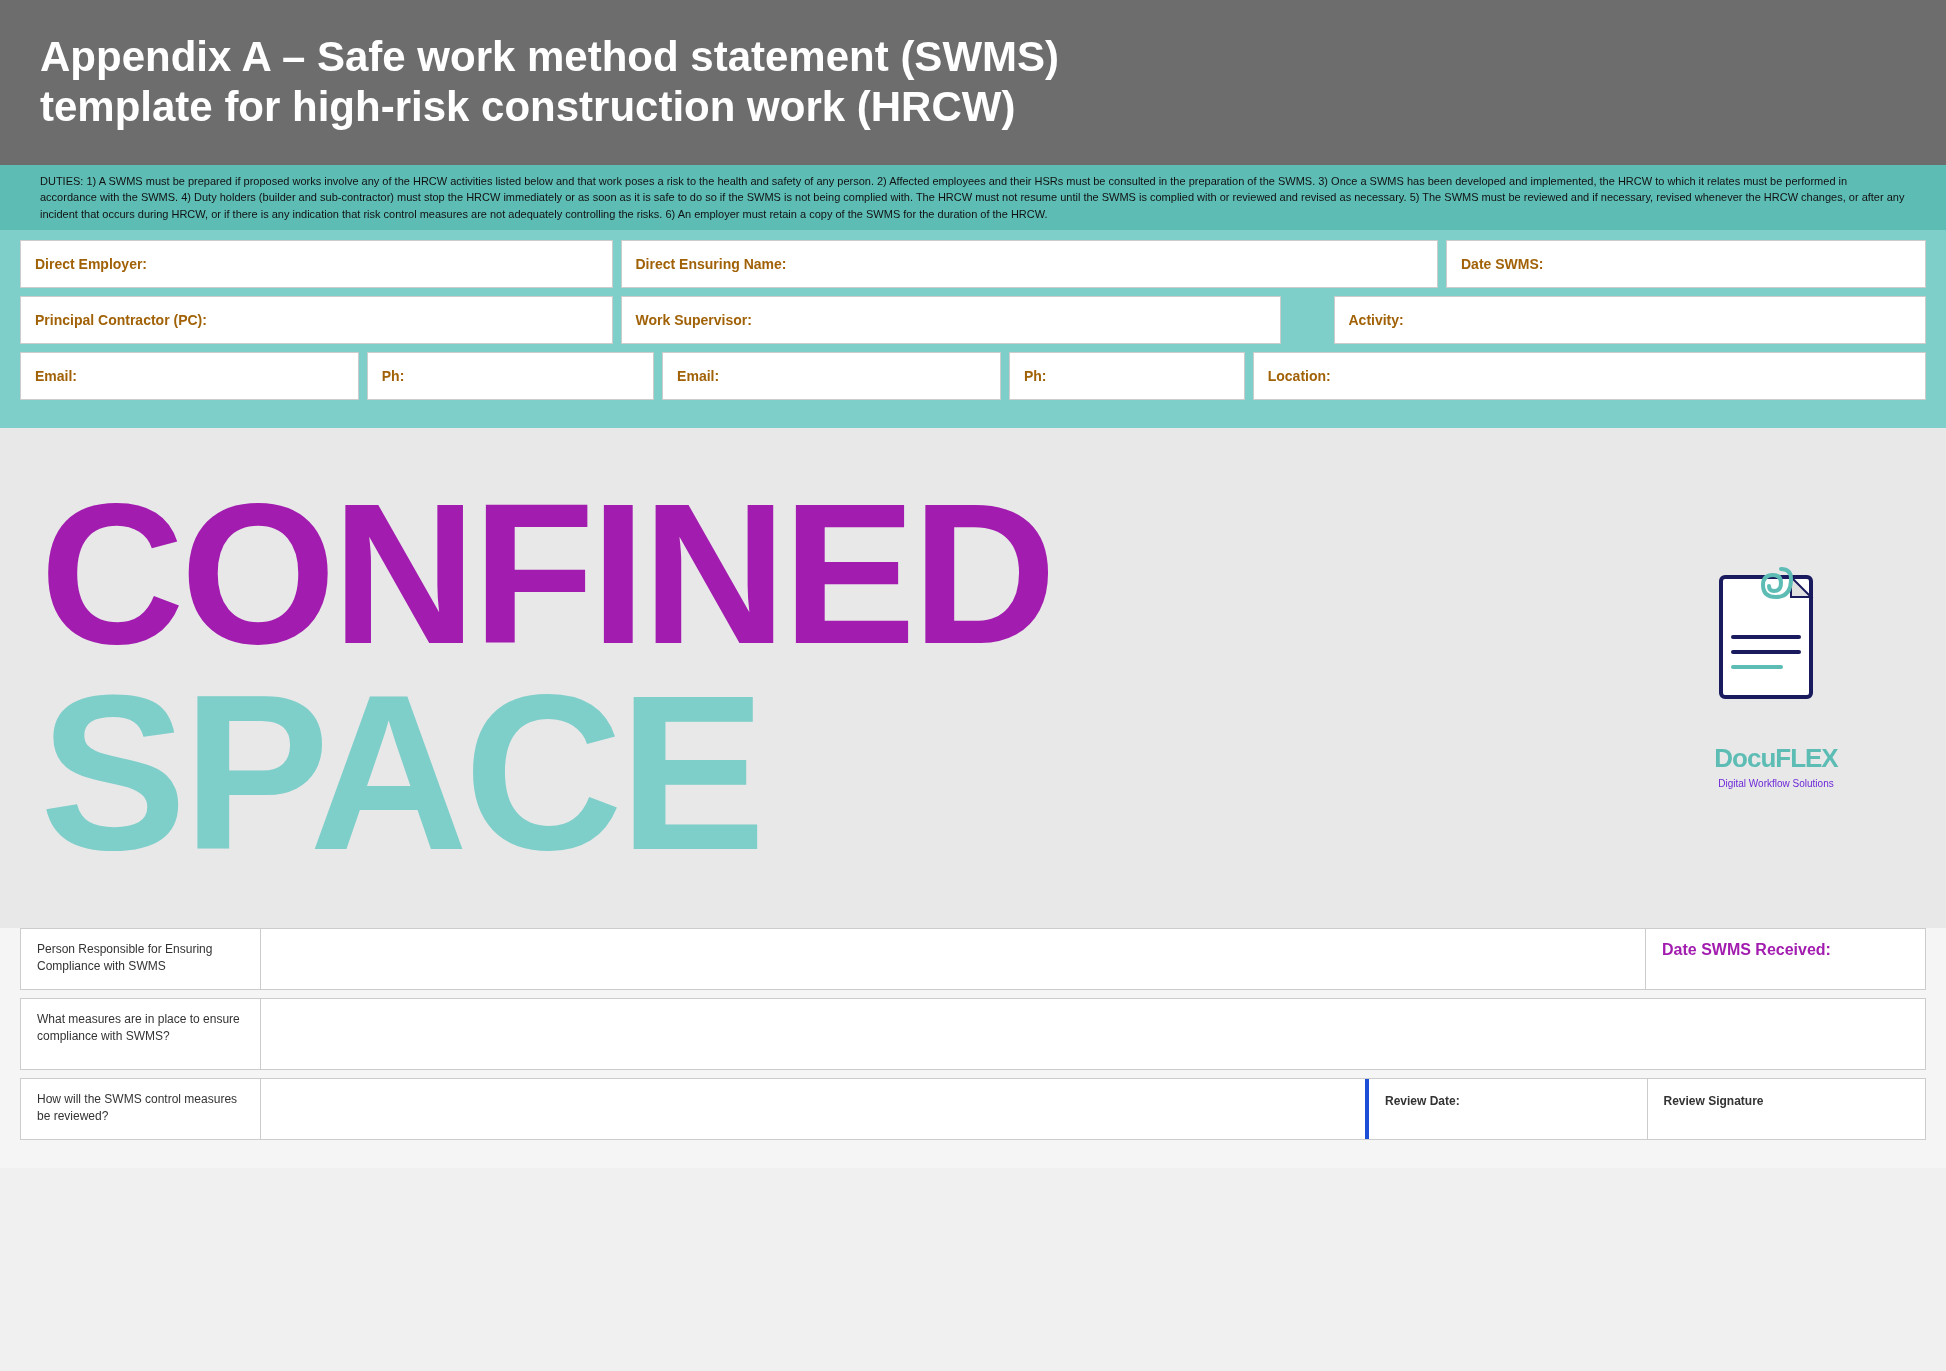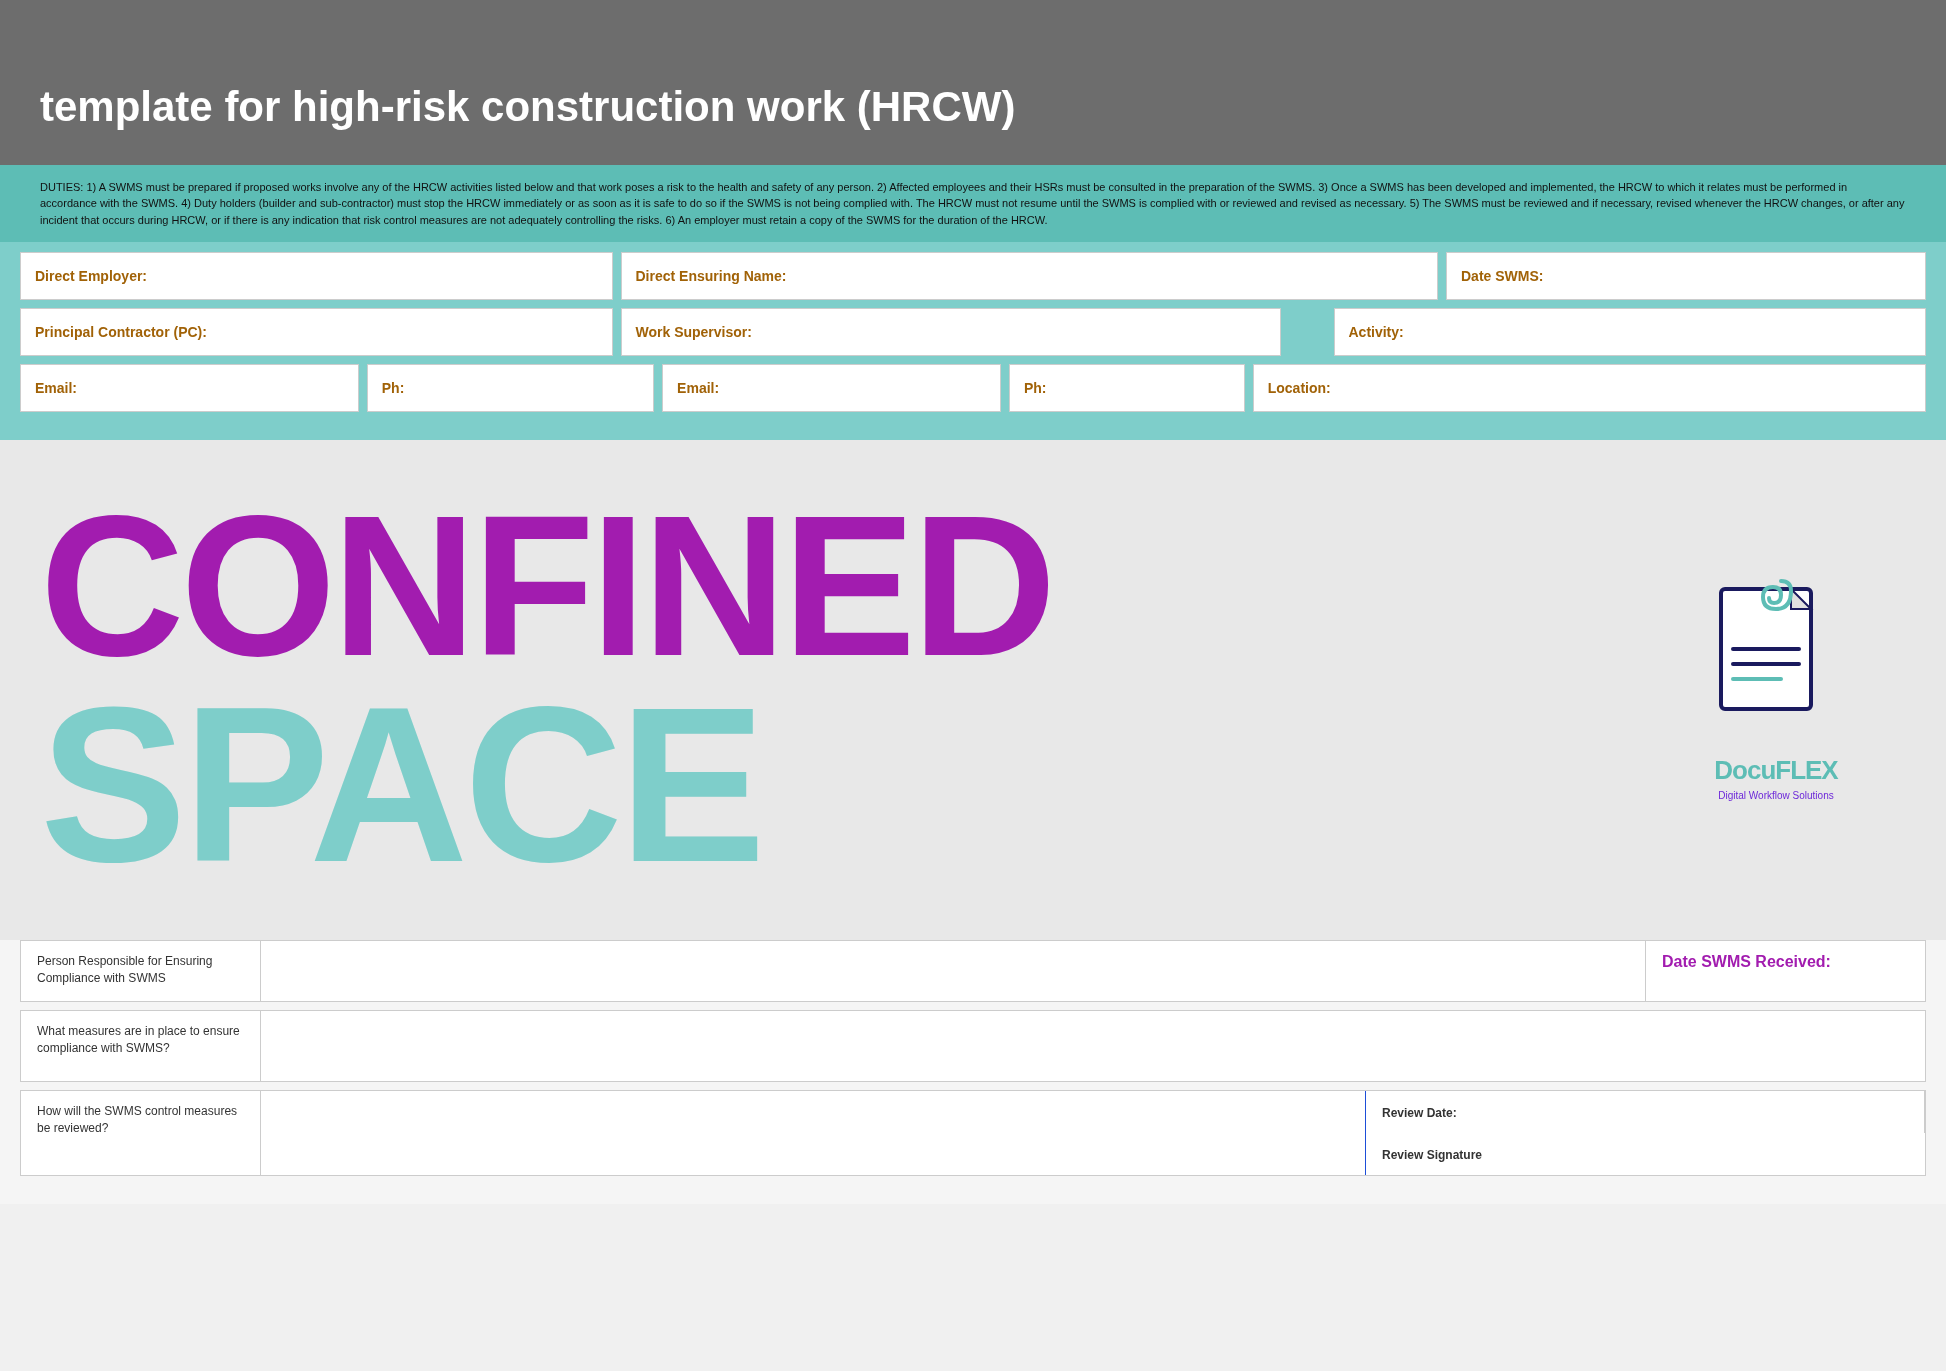--- a/index.html
+++ b/index.html
@@ -18,21 +18,21 @@
     }
     .header h1 {
       font-size: 42px;
       font-weight: 700;
       line-height: 1.2;
     }
 
     
     .duties-bar {
       background: #5dbdb5;
-      padding: 14px 40px;
+      padding: 8px 40px;
       font-size: 11px;
       color: #111;
       line-height: 1.5;
     }
 
     
     .form-section {
       background: #7ececa;
       padding: 10px 20px 20px 20px;
     }
@@ -191,45 +191,44 @@
       color: #a21caf;
       display: block;
     }
 
     .bottom-cell-side .side-value {
       font-size: 12px;
       color: #333;
     }
     .bottom-row-3-sides {
       display: flex;
-      border-left: 1px solid #1d4ed8;
+      border-left: 4px solid #1d4ed8;
       width: 560px;
       flex-shrink: 0;
-      flex-direction: column;
     }
     .bottom-row-3-side {
       flex: 1;
       padding: 12px 16px;
       border-right: 1px solid #ccc;
     }
     .bottom-row-3-side:last-child {
       border-right: none;
     }
     .bottom-row-3-side .side-label {
       font-size: 12px;
       font-weight: 700;
       color: #333;
     }
   </style>
 </head>
 <body>
 
 <div class="header">
   <h1>
-    <br>
+    <span>Appendix A – Safe work method statement (SWMS)</span><br>
     <span>template for high-risk construction work (HRCW)</span>
   </h1>
 </div>
 
 <div class="duties-bar">
   <span>DUTIES: 1) A SWMS must be prepared if proposed works involve any of the HRCW activities listed below and that work poses a risk to the health and safety of any person. 2) Affected employees and their HSRs must be consulted in the preparation of the SWMS. 3) Once a SWMS has been developed and implemented, the HRCW to which it relates must be performed in accordance with the SWMS. 4) Duty holders (builder and sub-contractor) must stop the HRCW immediately or as soon as it is safe to do so if the SWMS is not being complied with. The HRCW must not resume until the SWMS is complied with or reviewed and revised as necessary. 5) The SWMS must be reviewed and if necessary, revised whenever the HRCW changes, or after any incident that occurs during HRCW, or if there is any indication that risk control measures are not adequately controlling the risks. 6) An employer must retain a copy of the SWMS for the duration of the HRCW.</span>
 </div>
 
 <div class="form-section">
 

